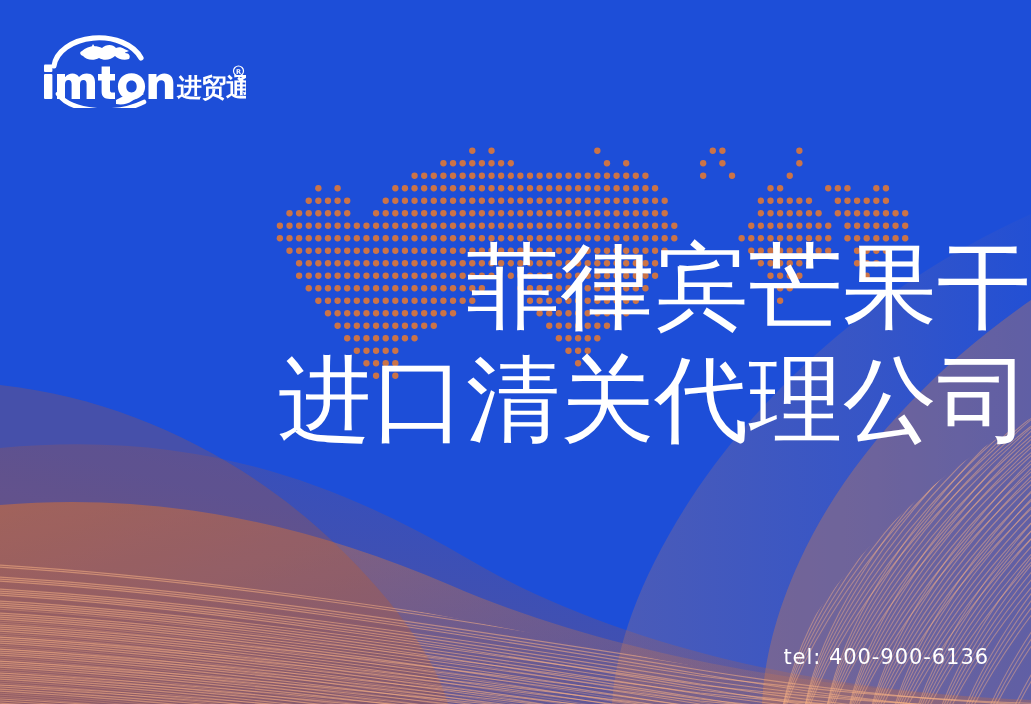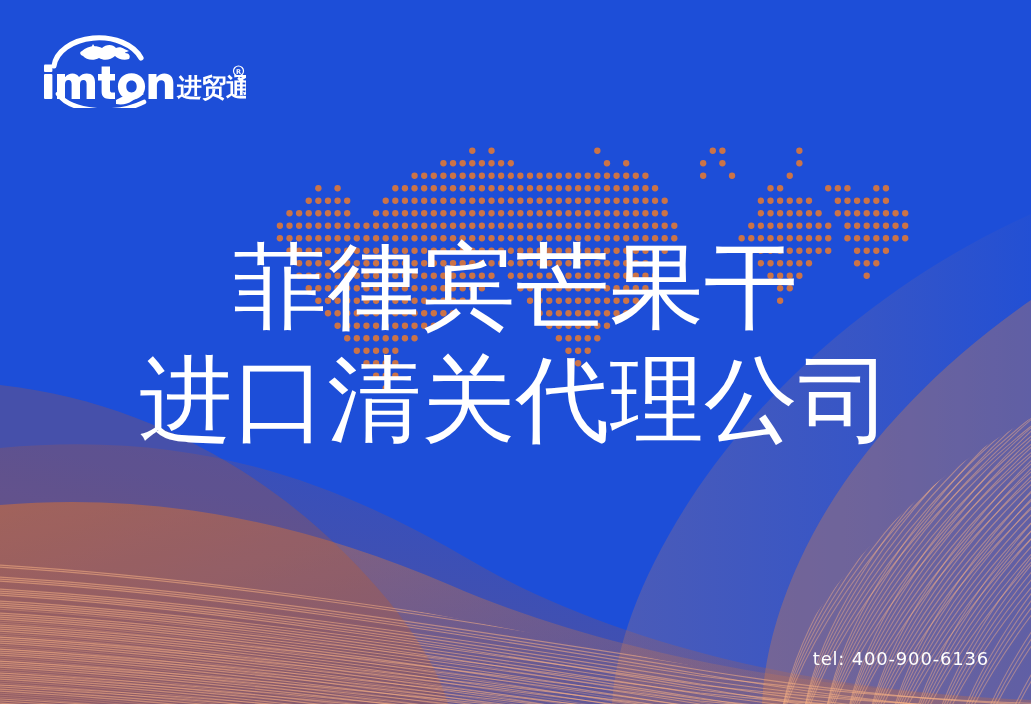--- a/index.html
+++ b/index.html
@@ -48,21 +48,21 @@
     height: 76px;
   }
   #logo svg { display: block; }
 
   
   #headline {
     position: absolute;
     left: 0;
     top: 232px;
     width: 1031px;
-    text-align: center;
+    text-align: right;
     color: #ffffff;
     line-height: 1.16;
     letter-spacing: 0.01em;
     font-weight: 300;
     -webkit-font-smoothing: antialiased;
   }
   .title-line {
     display: block;
     font-size: 94px;
     font-family: "DejaVu Sans", "Liberation Sans", sans-serif;
@@ -72,21 +72,21 @@
   .title-line.line2 {
     margin-top: 4px;
   }
 
   
   #phone {
     position: absolute;
     right: 42px;
     bottom: 35px;
     color: #ffffff;
-    font-size: 18px;
+    font-size: 21px;
     font-weight: 400;
     letter-spacing: 0.045em;
     font-family: "DejaVu Sans", "Liberation Sans", sans-serif;
     white-space: nowrap;
   }
 </style>
 </head>
 <body>
 
 <div id="poster">

